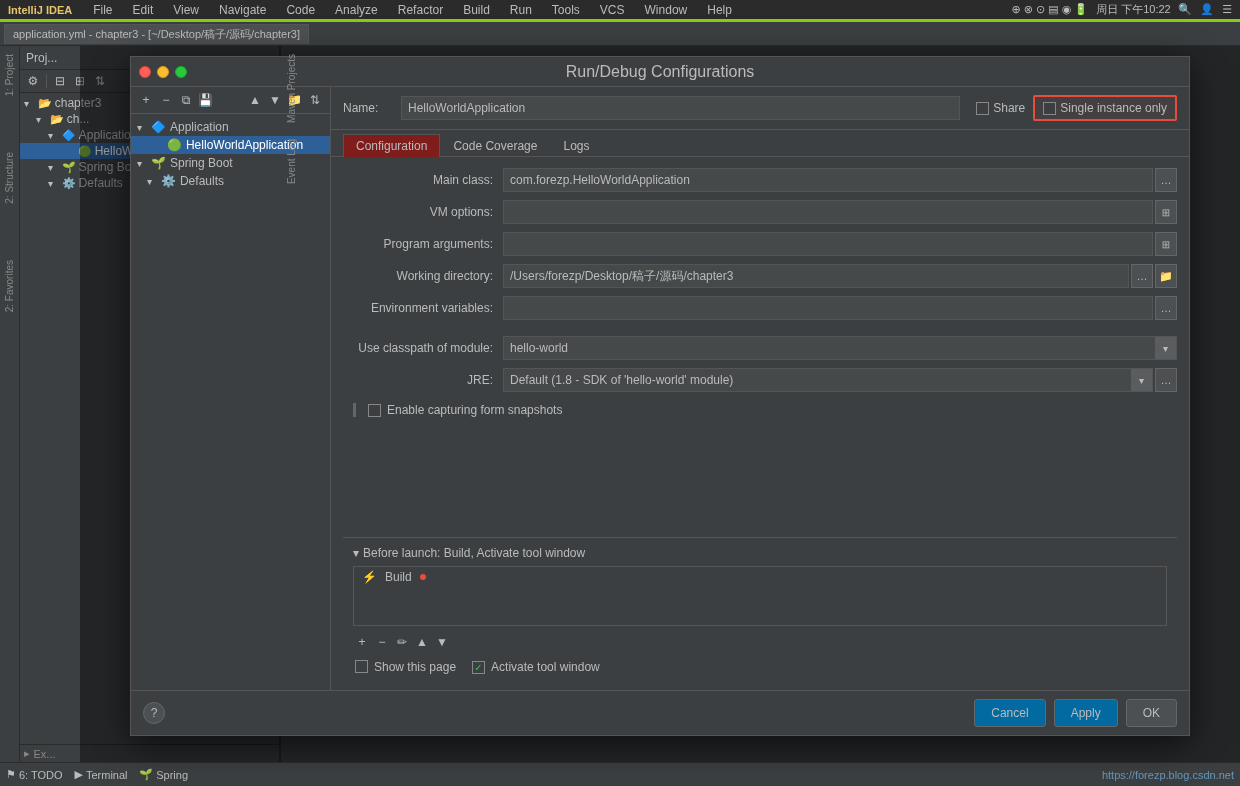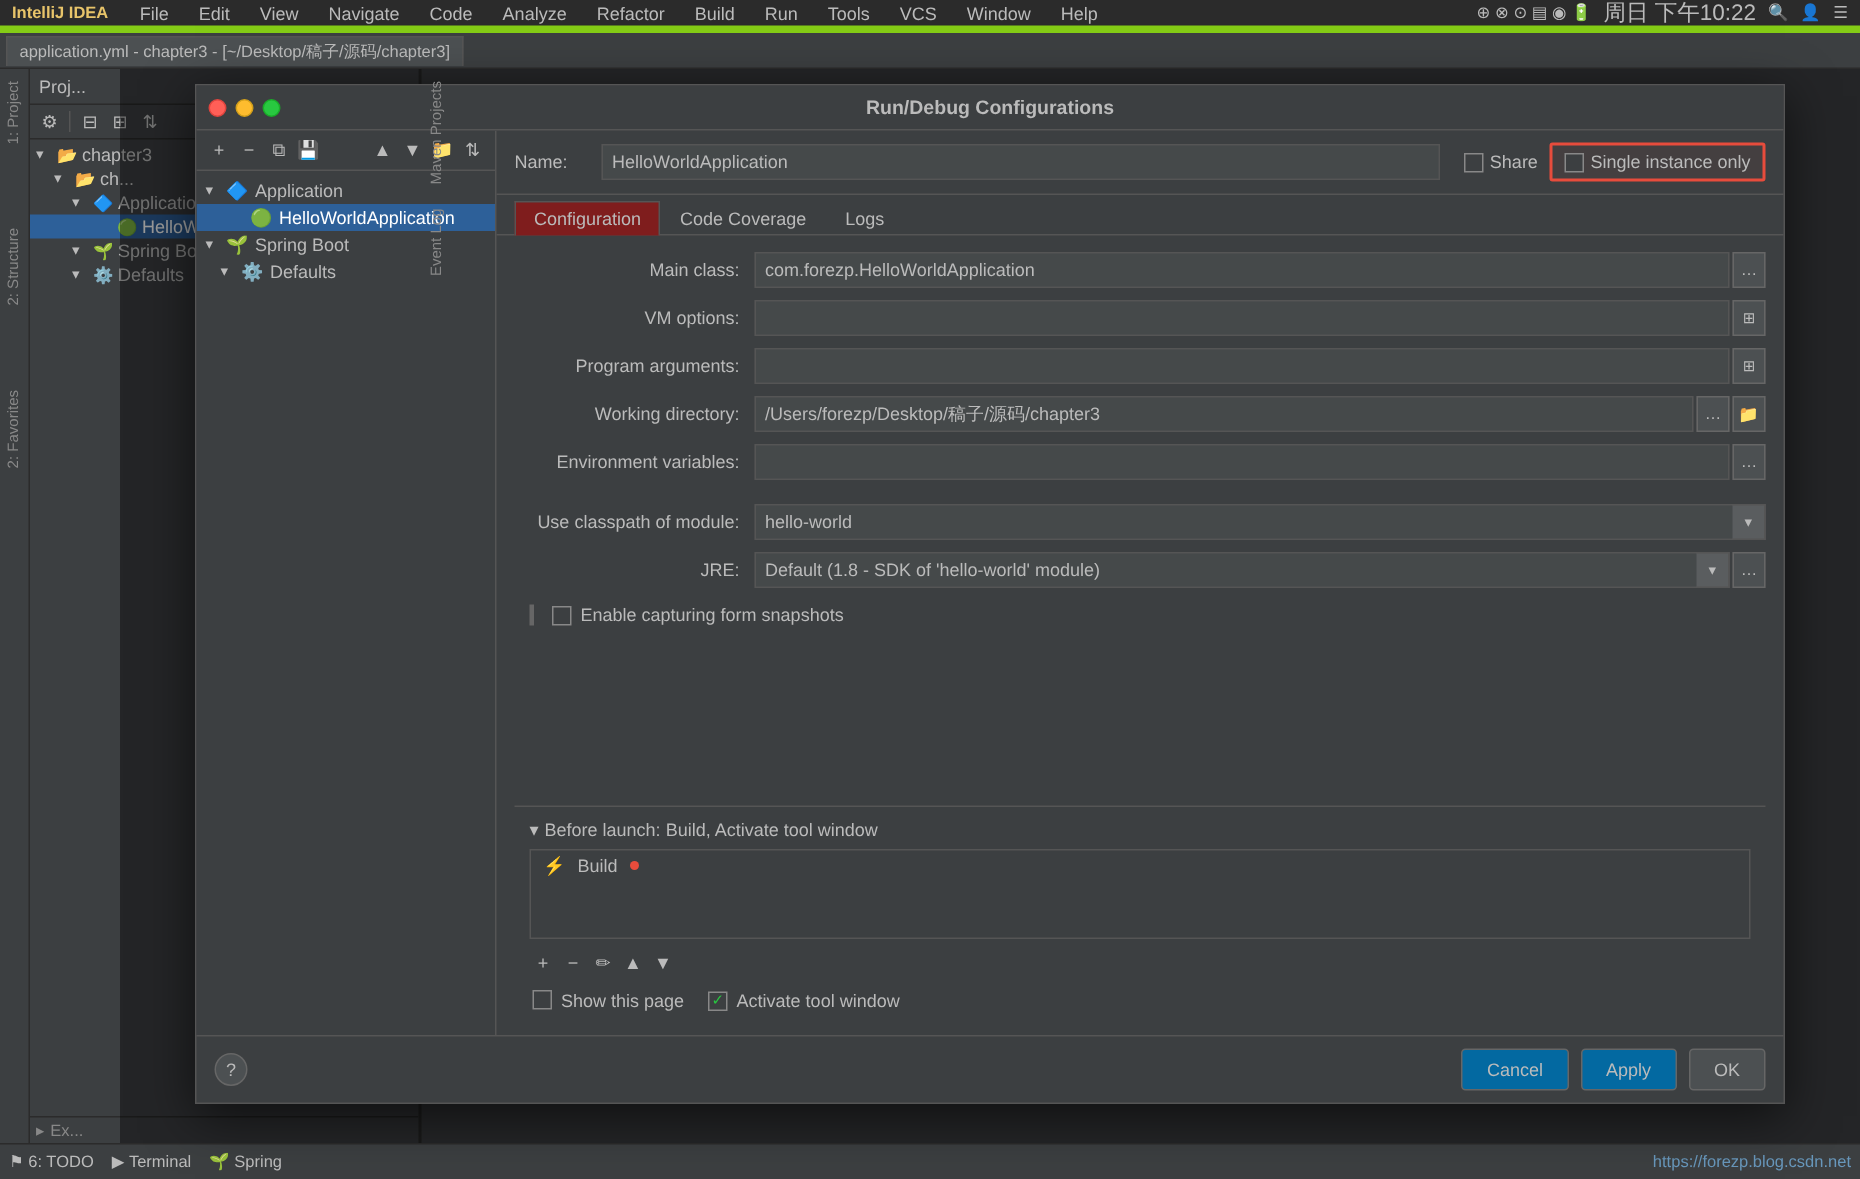--- a/index.html
+++ b/index.html
@@ -15,21 +15,21 @@
     }
 
     
     .menu-bar {
       height: 22px;
       background: #2b2b2b;
       display: flex;
       align-items: center;
       padding: 0 8px;
       gap: 14px;
-      border-bottom: 5px solid #84cc16;
+      border-bottom: 3px solid #84cc16;
       position: relative;
     }
     .menu-bar-logo {
       font-size: 11px;
       font-weight: bold;
       color: #e8c46a;
       margin-right: 4px;
     }
     .menu-item {
       font-size: 12px;
@@ -38,21 +38,21 @@
       padding: 1px 3px;
     }
     .menu-bar-right {
       margin-left: auto;
       display: flex;
       align-items: center;
       gap: 8px;
       font-size: 11px;
       color: #bbbbbb;
     }
-    .menu-bar-time { font-size: 15px; color: #bbbbbb; }
+    .menu-bar-time { font-size: 11px; color: #bbbbbb; }
 
     
     .tab-bar {
       height: 24px;
       background: #3c3f41;
       display: flex;
       align-items: center;
       padding: 0 4px;
       border-bottom: 1px solid #2b2b2b;
     }
@@ -186,23 +186,23 @@
     .traffic-light {
       width: 12px;
       height: 12px;
       border-radius: 50%;
       cursor: pointer;
     }
     .tl-red { background: #ff5f57; border: 1px solid #e0443e; }
     .tl-yellow { background: #febc2e; border: 1px solid #d4a01a; }
     .tl-green { background: #28c840; border: 1px solid #1aab29; }
     .dialog-title {
-      font-size: 13px;
-      color: #bbbbbb;
-      font-weight: 700;
+      font-size: 16px;
+      color: #bbbbbb;
+      font-weight: 400;
       text-align: center;
     }
 
     
     .dialog-body {
       display: flex;
       flex: 1;
     }
 
     

